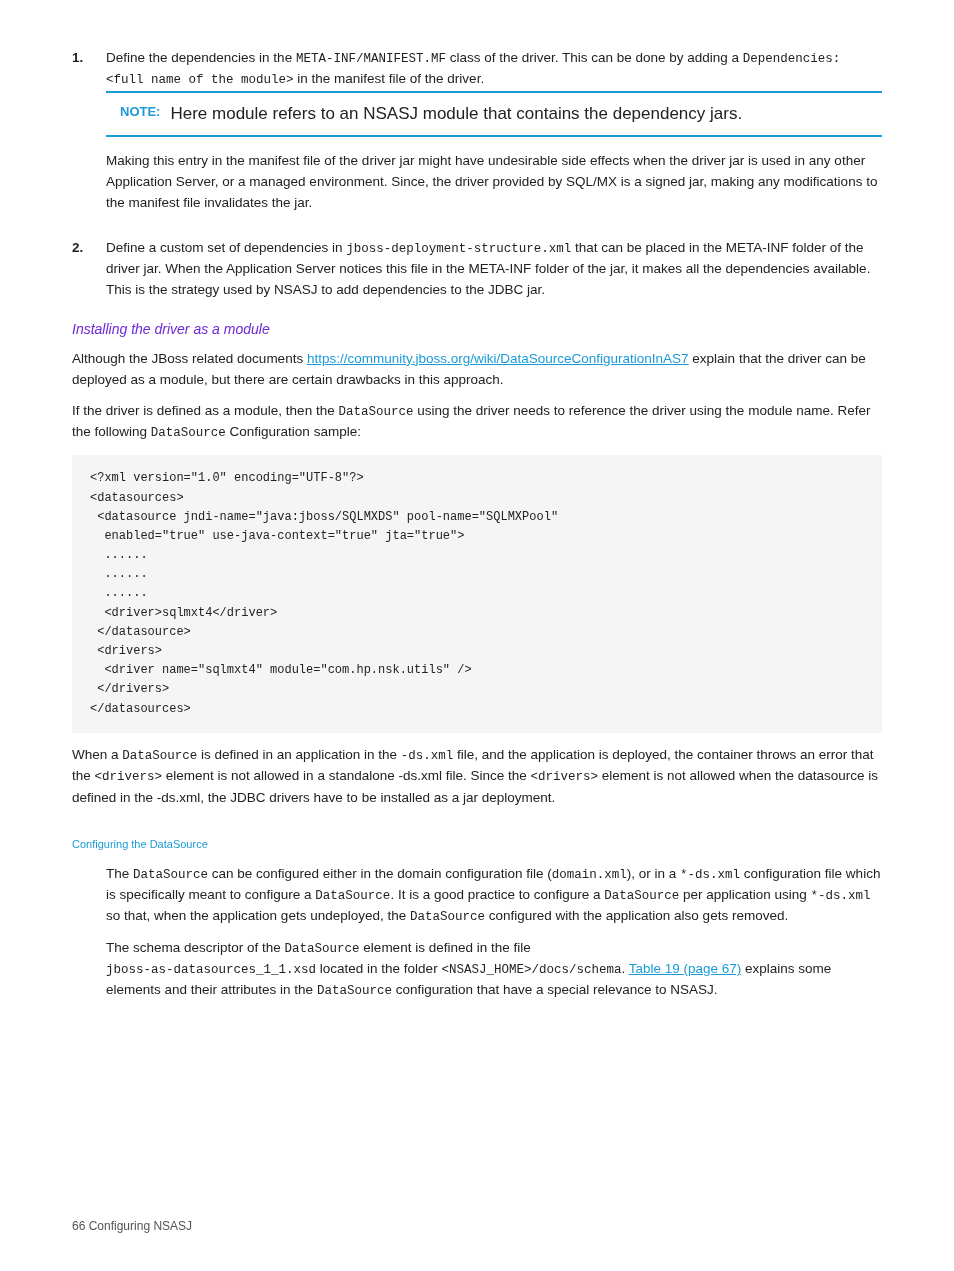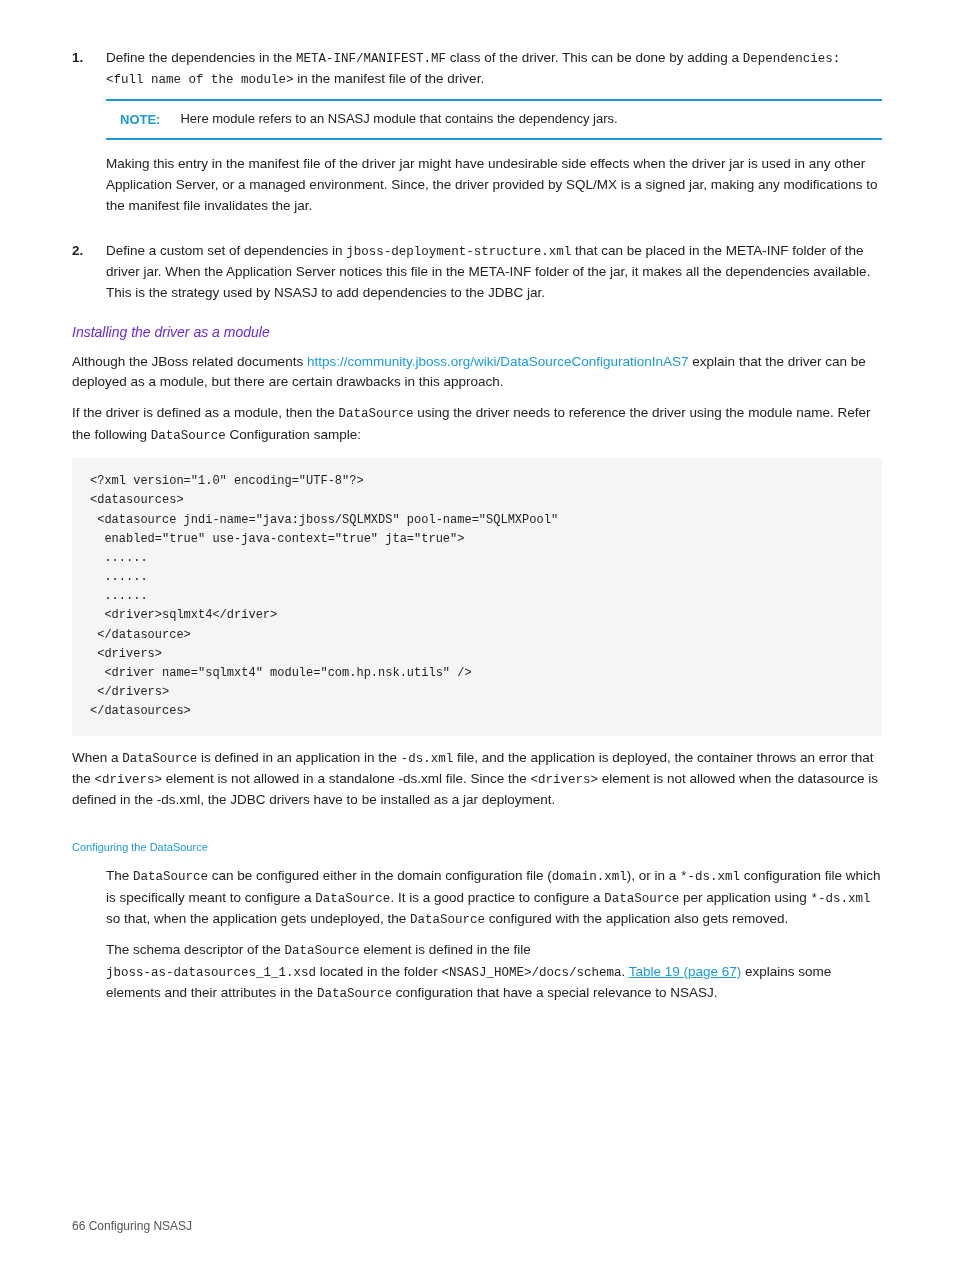--- a/index.html
+++ b/index.html
@@ -31,34 +31,34 @@
     }
     code, .mono {
       font-family: 'Courier New', Courier, monospace;
       font-size: 12.5px;
       background: transparent;
     }
     .note-box {
       border-top: 2px solid #1a9bd8;
       border-bottom: 2px solid #1a9bd8;
       padding: 8px 14px;
-      margin: 8px 0 14px 0;
+      margin: 0 0 14px 0;
       display: flex;
-      gap: 20px;
+      gap: 10px;
       align-items: flex-start;
     }
     .note-label {
       font-weight: bold;
       color: #1a9bd8;
       white-space: nowrap;
       font-size: 13px;
       margin-top: 1px;
     }
     .note-text {
-      font-size: 13px;
+      font-size: 17px;
     }
     .section-italic-heading {
       color: #6d28d9;
       font-style: italic;
       font-size: 14px;
       font-weight: normal;
       margin: 18px 0 8px 0;
     }
     .code-block {
       background: #f5f5f5;
@@ -74,20 +74,21 @@
       color: #1a9bd8;
       font-size: 11px;
       font-weight: normal;
       margin: 28px 0 10px 0;
     }
     .body-para {
       margin-bottom: 10px;
     }
     .link {
       color: #1a9bd8;
+      text-decoration: underline;
     }
     .footer-page {
       position: absolute;
       bottom: 35px;
       left: 72px;
       font-size: 12px;
       color: #555;
     }
     .indented {
       padding-left: 34px;

